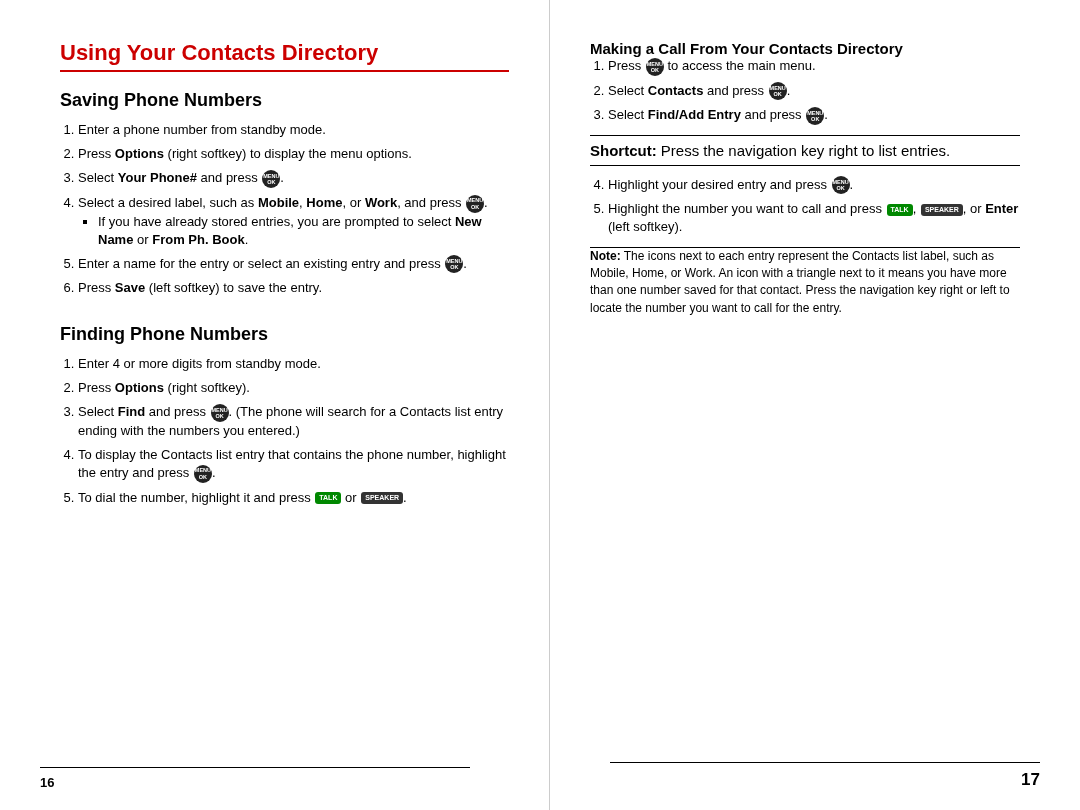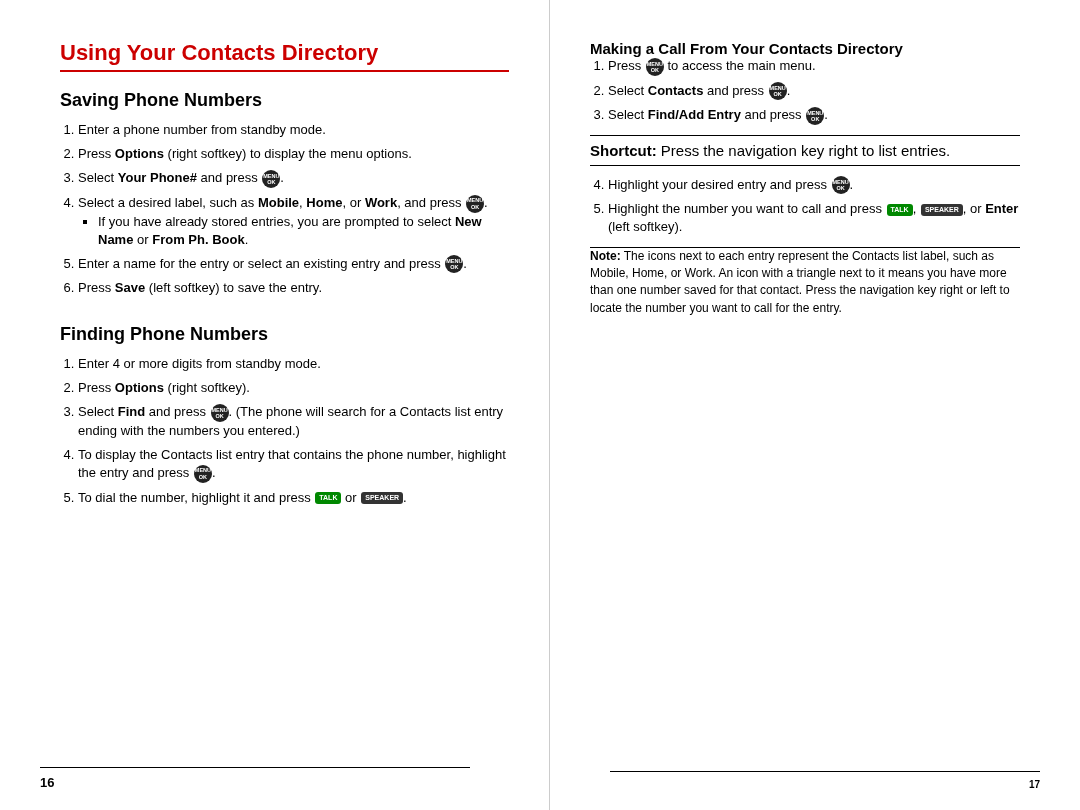--- a/index.html
+++ b/index.html
@@ -156,21 +156,21 @@
       left: 0;
       width: 430px;
       height: 1px;
       background: #000;
     }
 
     .page-number-right {
       position: absolute;
       bottom: 20px;
       right: 40px;
-      font-size: 10px;
+      font-size: 17px;
       font-weight: bold;
     }
 
     .page-number-right::after {
       content: '';
       display: block;
       position: absolute;
       top: -8px;
       right: 0;
       width: 430px;

